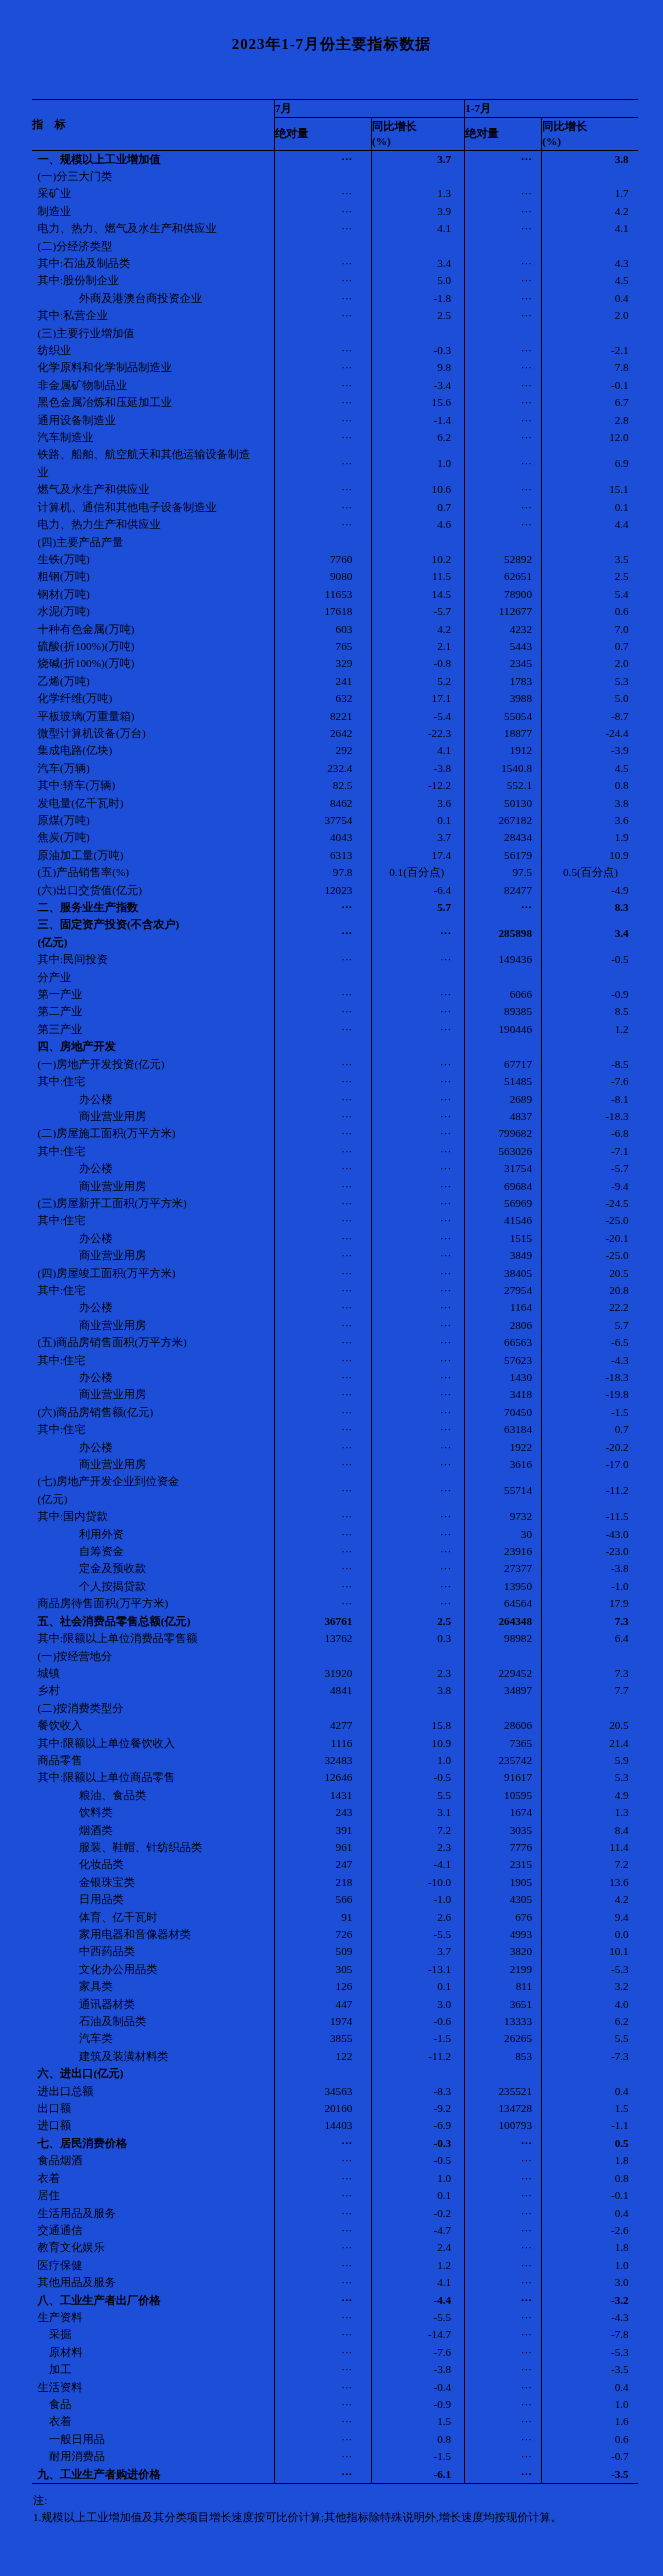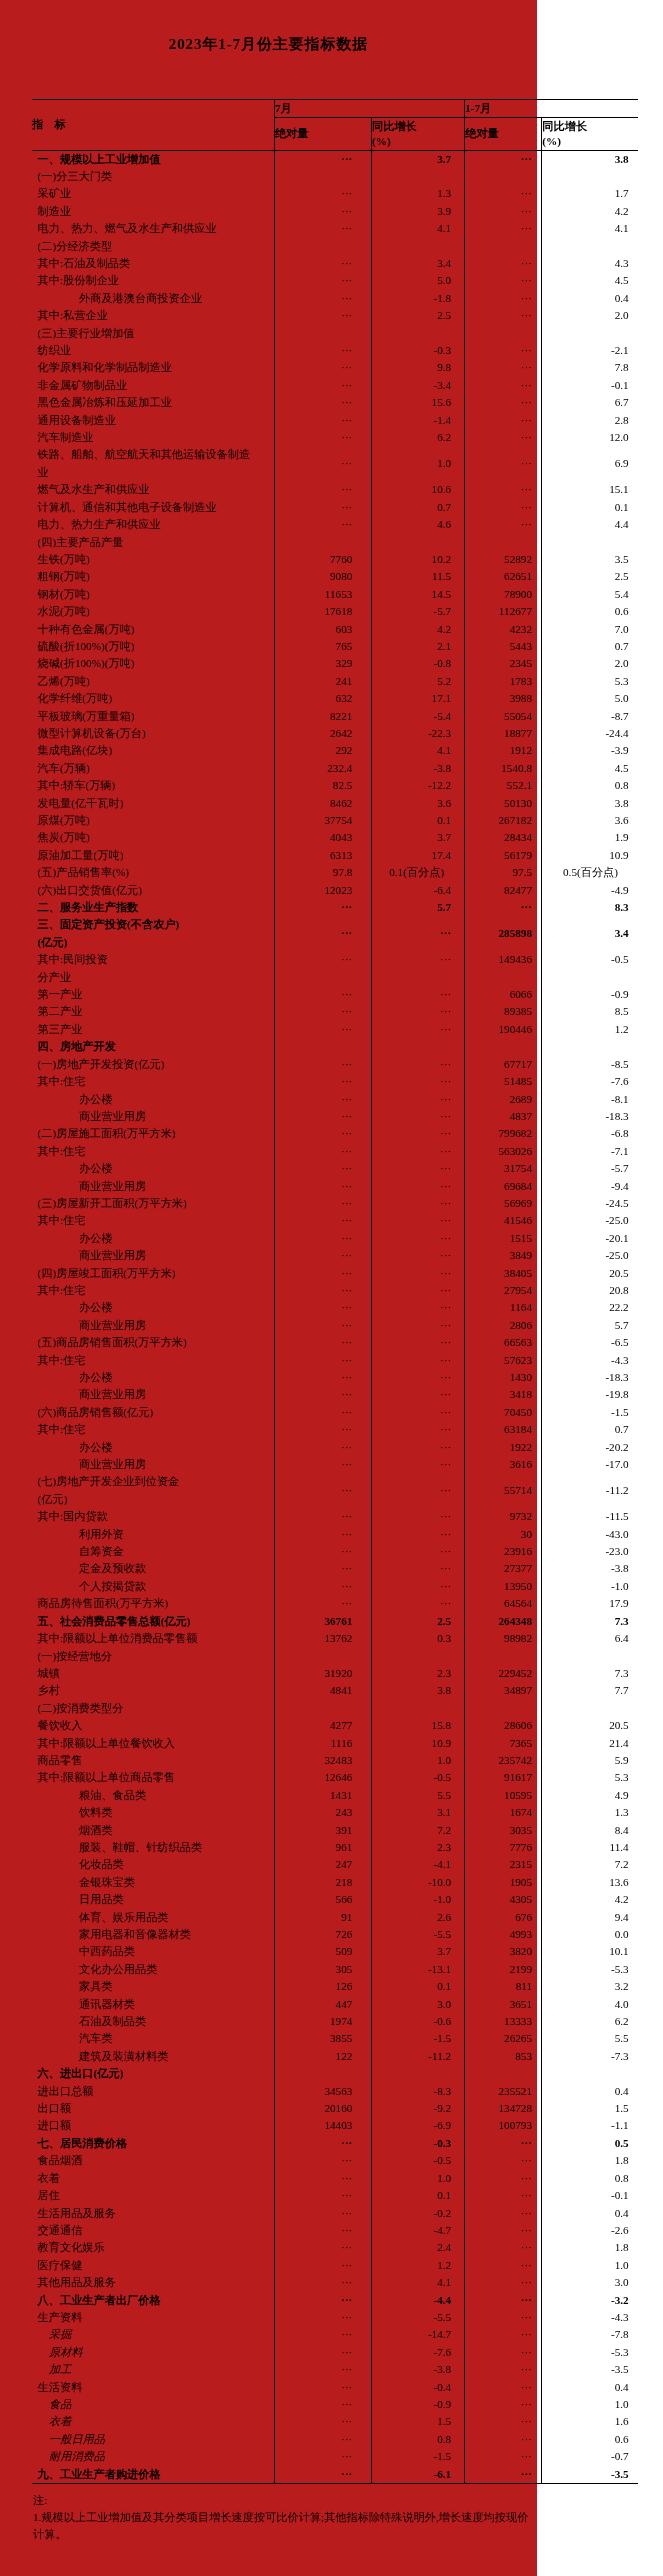--- a/index.html
+++ b/index.html
@@ -1,30 +1,30 @@
 <!DOCTYPE html>
 <html style="font-size:15px"><head>
 <meta charset="utf-8">
 <style>
   html,body{margin:0;padding:0;background:#fff;}
-  .page{width:537px;min-height:2576px;background:#b91c1c;color:#000;
+  .page{width:663px;min-height:2576px;background:#1d4ed8;color:#000;
         font-family:"Liberation Serif","DejaVu Serif",serif;font-size:11.2px;}
   .title{padding-top:35px;text-align:center;font-weight:bold;font-size:15px;letter-spacing:0.9px;}
   table.main{border-collapse:collapse;table-layout:fixed;width:606px;margin:45px 0 0 32px;
              border-top:1.9px solid #000;border-bottom:1.9px solid #000;}
   col.c-label{width:242px;} col.c-a1{width:97px;} col.c-y1{width:93px;}
   col.c-a2{width:77px;}  col.c-y2{width:96px;}
   thead th{font-weight:bold;text-align:left;vertical-align:middle;padding:0.9px 0;
            line-height:15px;white-space:pre-line;}
   th.bl, td.val{border-left:0.9px solid #000;}
   th.grp{border-bottom:0.9px solid #000;}
   thead tr.r2 th, th.ind{border-bottom:1.9px solid #000;}
   tbody td{line-height:17.4px;padding-top:0;padding-bottom:0;vertical-align:middle;}
   td.label{padding-left:5.6px;white-space:pre-line;}
-  td.label.inds{padding-left:17px;font-style:italic;}
+  td.label.inds{padding-left:17px;}
   td.label.indL{padding-left:47px;}
   td.val{text-align:right;}
   td.val.c0{padding-right:18.7px;}
   td.val.c1{padding-right:13px;}
   td.val.c2{padding-right:9.3px;}
   td.val.c3{padding-right:9.3px;}
   td.val.pp{padding-right:20px;}
   tr.bold{font-weight:bold;}
   .notes{margin:7.5px 0 0 33px;line-height:17.4px;}
   .notes .note-line{white-space:pre-line;}
@@ -742,21 +742,21 @@
           <td class="val c3">13.6</td>
         </tr>
         <tr>
           <td class="label indL">日用品类</td>
           <td class="val c0">566</td>
           <td class="val c1">-1.0</td>
           <td class="val c2">4305</td>
           <td class="val c3">4.2</td>
         </tr>
         <tr>
-          <td class="label indL">体育、娱乐用品类</td>
+          <td class="label indL">体育、亿千瓦时</td>
           <td class="val c0">91</td>
           <td class="val c1">2.6</td>
           <td class="val c2">676</td>
           <td class="val c3">9.4</td>
         </tr>
         <tr>
           <td class="label indL">家用电器和音像器材类</td>
           <td class="val c0">726</td>
           <td class="val c1">-5.5</td>
           <td class="val c2">4993</td>

